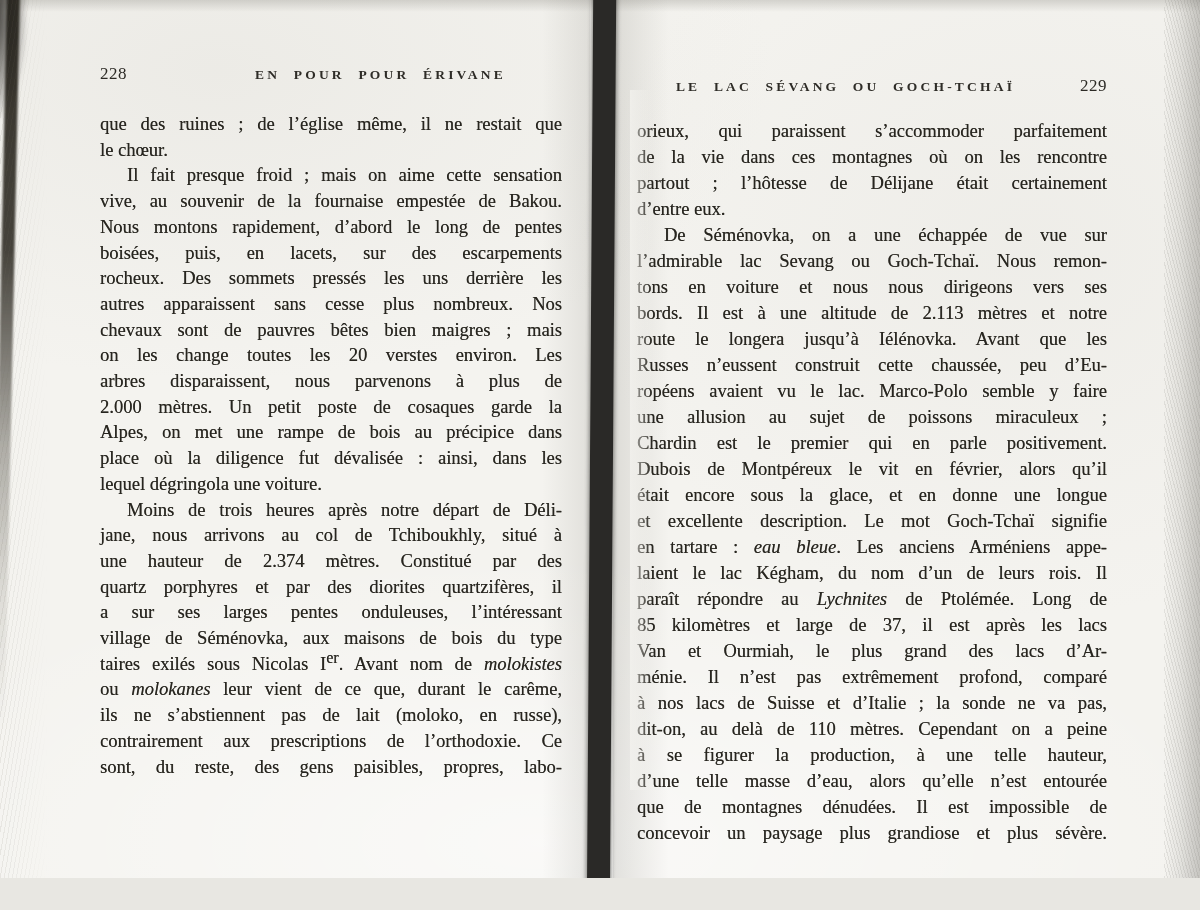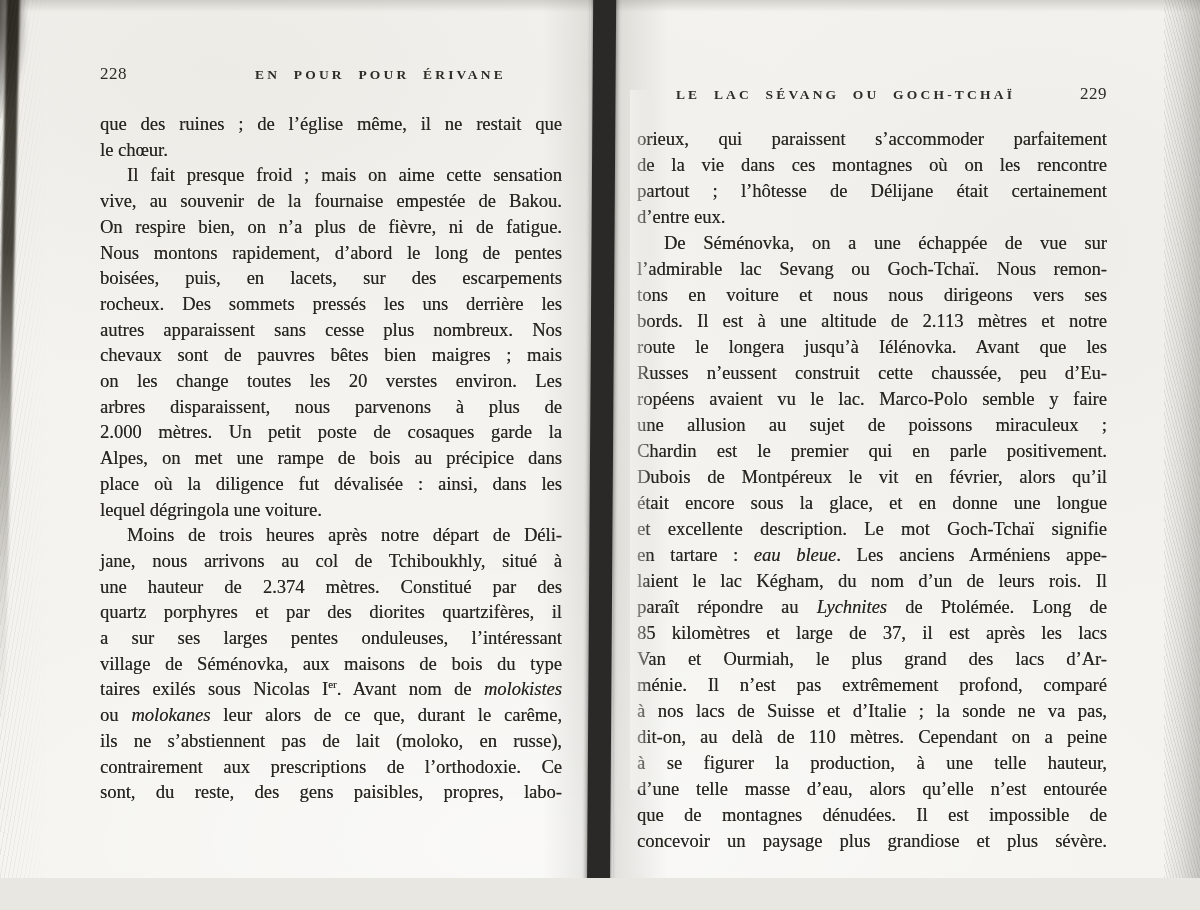--- a/index.html
+++ b/index.html
@@ -42,41 +42,41 @@
             mask-image:linear-gradient(to right, #000, transparent); }
   .edge-right-texture { position:absolute; right:0; top:0; width:36px; height:100%;
     background:
       linear-gradient(to left, rgba(108,106,100,0.34), rgba(108,106,100,0.12) 55%, transparent),
       repeating-linear-gradient(75deg, rgba(100,98,92,0.13) 0 1px, transparent 1px 3px); }
   .fade-right-page-left { position:absolute; left:630px; top:90px; width:22px; height:700px;
     background:linear-gradient(to right, rgba(244,243,239,0.75), transparent); z-index:3; }
   
   .page { position:absolute; z-index:2; }
   .page-left  { left:100px; top:64px;  width:462px; }
-  .page-right { left:637px; top:84px; width:470px; }
+  .page-right { left:637px; top:76px; width:470px; }
   .header-row { display:flex; align-items:baseline; height:24px; }
   .pagenum { font-size:17px; letter-spacing:0.5px; color:#2c2a25; }
   .running {
     flex:1; text-align:center; font-size:13.5px; font-weight:bold;
     letter-spacing:3.2px; word-spacing:7px; color:#2e2c27; white-space:nowrap;
   }
   .page-left .running { padding-left:72px; }   
   .page-right .running { padding-right:26px; }
   .textcol { margin-top:24px; font-size:18.5px; }
   .page-left  .textcol { line-height:25.7px; }
   .page-right .textcol { margin-top:18px; line-height:26px; }
   .line {
     text-align:justify; text-align-last:justify;
     text-shadow:0.2px 0 0.3px rgba(39,37,31,0.65);
     white-space:normal;
   }
   .line.end { text-align-last:left; }
   .line.indent { text-indent:27px; }
   .line em { font-style:italic; }
-  .line sup { font-size:11px; line-height:0; vertical-align:super; letter-spacing:0; }
+  .line sup { font-size:16px; line-height:0; vertical-align:super; letter-spacing:0; }
 </style>
 </head>
 <body>
 
 <div class="scan">
 
   <div class="edge-top"></div>
   <div class="gutter-shade-left"></div>
   <div class="gutter-shade-right"></div>
   <div class="gutter"></div>
@@ -89,40 +89,39 @@
   <div class="page page-left">
     <div class="header-row">
       <span class="pagenum">228</span>
       <span class="running">EN POUR POUR ÉRIVANE</span>
     </div>
     <div class="textcol">
         <div class="line"><span>que des ruines ; de l’église même, il ne restait que</span></div>
         <div class="line end"><span>le chœur.</span></div>
         <div class="line indent"><span>Il fait presque froid ; mais on aime cette sensation</span></div>
         <div class="line"><span>vive, au souvenir de la fournaise empestée de Bakou.</span></div>
-        <div class="line"><span>On respire bien, on n’a plus de fièvre, ni de fatigue.</span></div>
         <div class="line"><span>Nous montons rapidement, d’abord le long de pentes</span></div>
         <div class="line"><span>boisées, puis, en lacets, sur des escarpements</span></div>
         <div class="line"><span>rocheux. Des sommets pressés les uns derrière les</span></div>
         <div class="line"><span>autres apparaissent sans cesse plus nombreux. Nos</span></div>
         <div class="line"><span>chevaux sont de pauvres bêtes bien maigres ; mais</span></div>
         <div class="line"><span>on les change toutes les 20 verstes environ. Les</span></div>
         <div class="line"><span>arbres disparaissent, nous parvenons à plus de</span></div>
         <div class="line"><span>2.000 mètres. Un petit poste de cosaques garde la</span></div>
         <div class="line"><span>Alpes, on met une rampe de bois au précipice dans</span></div>
         <div class="line"><span>place où la diligence fut dévalisée : ainsi, dans les</span></div>
         <div class="line end"><span>lequel dégringola une voiture.</span></div>
         <div class="line indent"><span>Moins de trois heures après notre départ de Déli-</span></div>
         <div class="line"><span>jane, nous arrivons au col de Tchiboukhly, situé à</span></div>
         <div class="line"><span>une hauteur de 2.374 mètres. Constitué par des</span></div>
         <div class="line"><span>quartz porphyres et par des diorites quartzifères, il</span></div>
         <div class="line"><span>a sur ses larges pentes onduleuses, l’intéressant</span></div>
         <div class="line"><span>village de Séménovka, aux maisons de bois du type</span></div>
         <div class="line"><span>taires exilés sous Nicolas I</span><sup>er</sup><span>. Avant nom de </span><em>molokistes</em></div>
-        <div class="line"><span>ou </span><em>molokanes</em><span> leur alors de ce que, durant le carême,</span></div>
+        <div class="line"><span>ou </span><em>molokanes</em><span> leur vient de ce que, durant le carême,</span></div>
         <div class="line"><span>ils ne s’abstiennent pas de lait (moloko, en russe),</span></div>
         <div class="line"><span>contrairement aux prescriptions de l’orthodoxie. Ce</span></div>
         <div class="line"><span>sont, du reste, des gens paisibles, propres, labo-</span></div>
       </div>
   </div>
 
   <div class="page page-right">
     <div class="header-row">
       <span class="running">LE LAC SÉVANG OU GOCH-TCHAÏ</span>
       <span class="pagenum">229</span>

